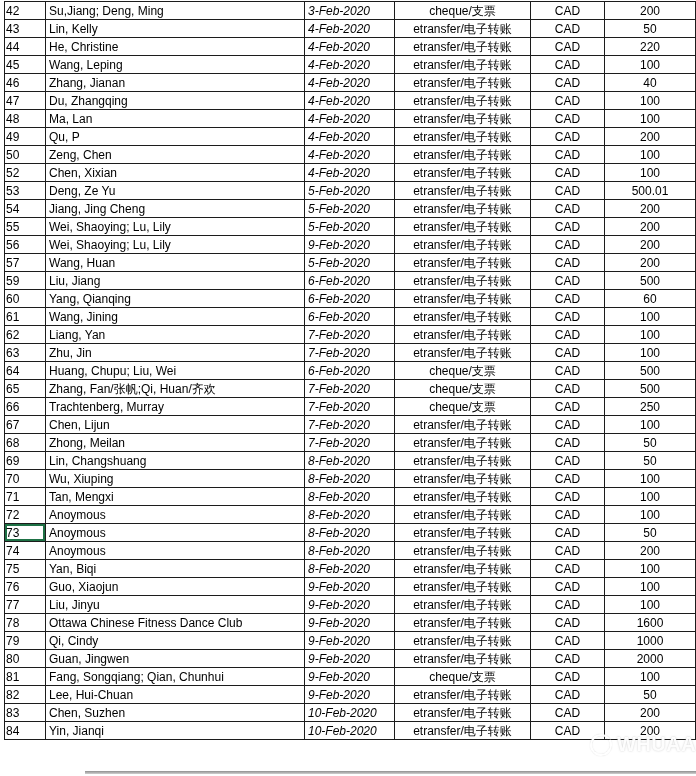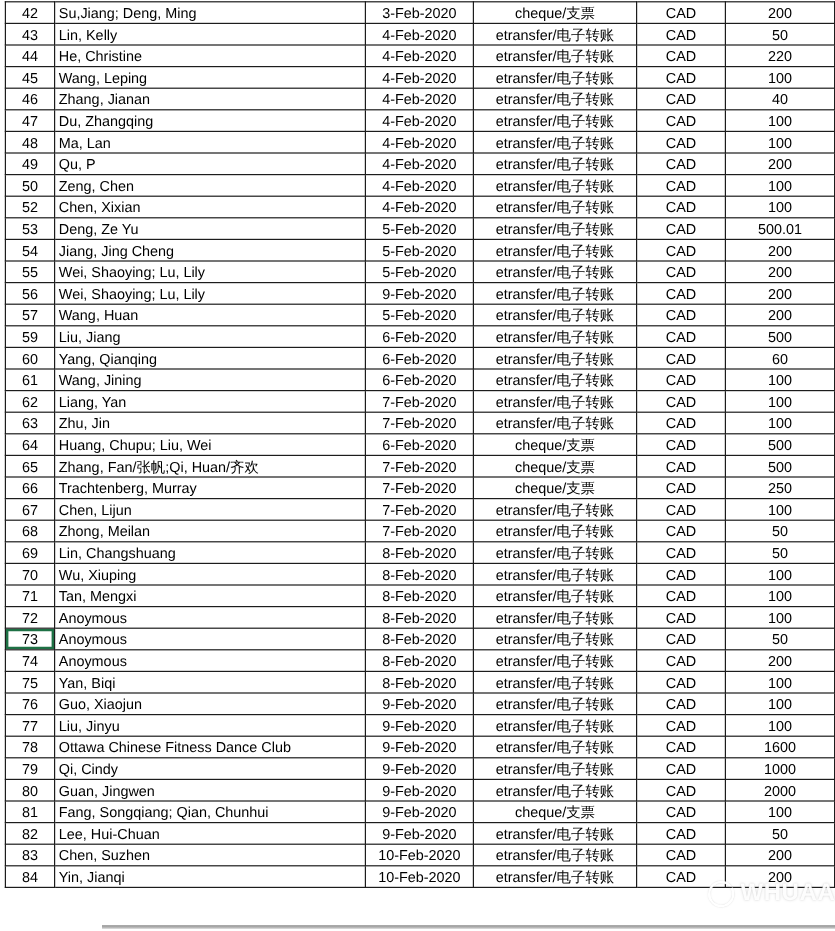--- a/index.html
+++ b/index.html
@@ -14,23 +14,23 @@
     border:1px solid #1c1c1c;
     height:18px;
     box-sizing:border-box;
     padding:0 3px;
     font-size:12px;
     line-height:16px;
     color:#000;
     white-space:nowrap;
     overflow:hidden;
   }
-  td.c-num    { text-align:center; padding:0 1px; }
+  td.c-num    { text-align:left; padding:0 1px; }
   td.c-name   { text-align:left; }
-  td.c-date   { text-align:center; }
+  td.c-date   { text-align:left;font-style:italic; }
   td.c-method { text-align:center; padding:0 18px; }
   td.c-cur    { text-align:center; }
   td.c-amt    { text-align:center; }
   td.selected { box-shadow: inset 0 0 0 2px #1e7145; margin-left: 24px; }
 
   .watermark {
     position:absolute; left:590px; top:733px; z-index:5;
     display:flex; align-items:center; gap:5px;
     pointer-events:none;
   }

